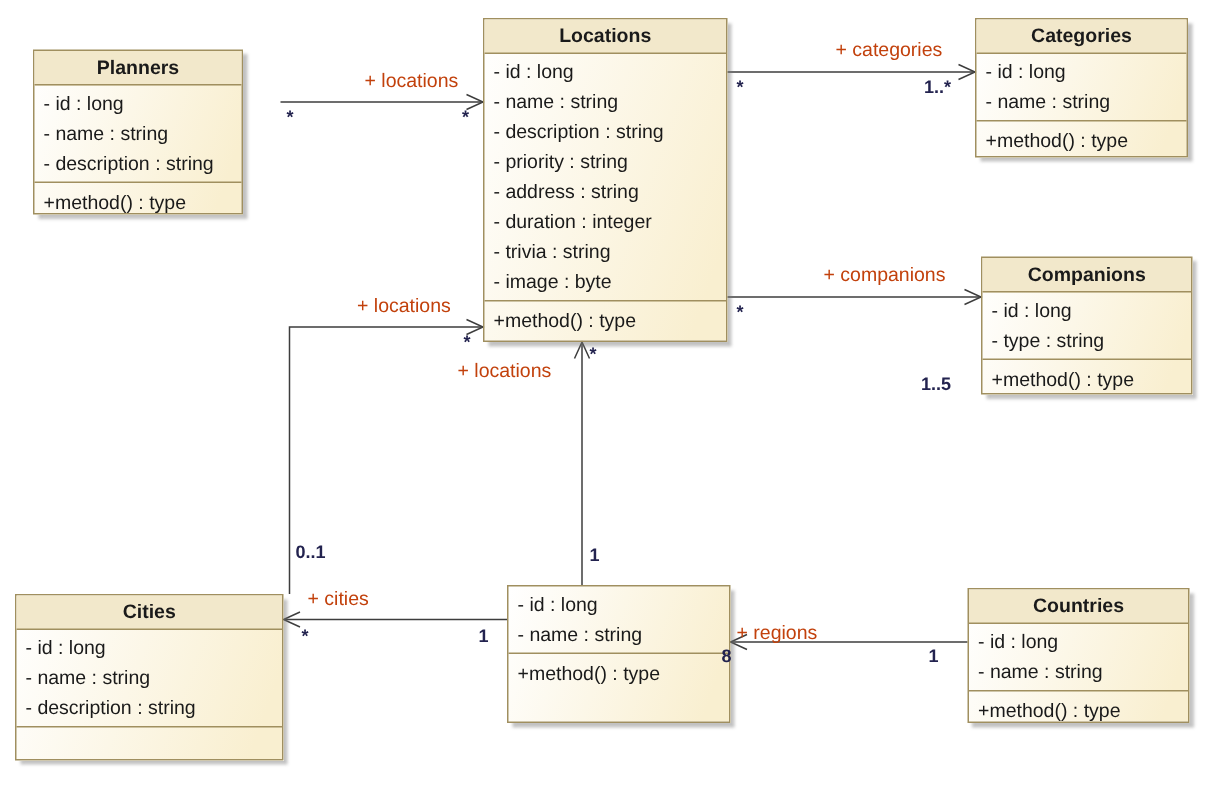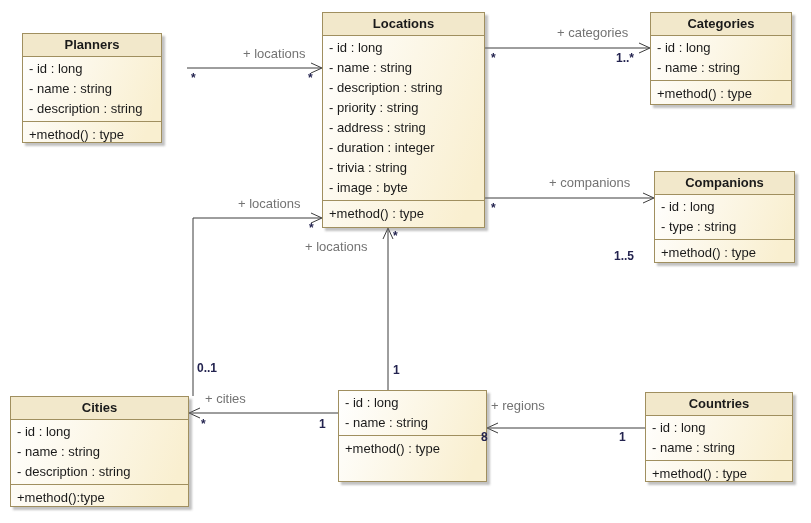--- a/index.html
+++ b/index.html
@@ -17,21 +17,21 @@
     color:#1a1a1a;
   }
   .uml-title{
     height:22px;line-height:22px;text-align:center;font-weight:bold;font-size:13px;
     background:#f2e8cb;border-bottom:1px solid #a08f5f;
   }
   .uml-attrs{padding:2px 0;border-bottom:1px solid #a08f5f;}
   .uml-row{height:20px;line-height:20px;font-size:13px;padding-left:6px;white-space:nowrap;}
   .uml-methods{padding:3px 0;}
   .assoc-label{
-    position:absolute;font-size:13px;color:#737373;white-space:nowrap;
+    position:absolute;font-size:13px;color:#c2410c;white-space:nowrap;
   }
   .mult-label{
     position:absolute;font-size:12px;color:#23234f;white-space:nowrap;font-weight:bold;
   }
   .conn{stroke:#3d3d3d;stroke-width:1;fill:none;}
 </style>
 </head>
 <body>
 
 <div id="canvas">
@@ -118,23 +118,20 @@
     </div>
   </div>
 
   <div class="uml-class" style="left:10px;top:396px;width:179px;height:111px;">
     <div class="uml-title">Cities</div>
     <div class="uml-attrs">
       <div class="uml-row">- id : long</div>
       <div class="uml-row">- name : string</div>
       <div class="uml-row">- description : string</div>
     </div>
-    <div class="uml-methods">
-      <div class="uml-row">+method():type</div>
-    </div>
   </div>
 
   <div class="uml-class" style="left:338px;top:390px;width:149px;height:92px;">
     <div class="uml-attrs">
       <div class="uml-row">- id : long</div>
       <div class="uml-row">- name : string</div>
     </div>
     <div class="uml-methods">
       <div class="uml-row">+method() : type</div>
     </div>
@@ -150,21 +147,21 @@
       <div class="uml-row">+method() : type</div>
     </div>
   </div>
 
   <div class="assoc-label" style="left:243px;top:46px;">+ locations</div>
   <div class="assoc-label" style="left:557px;top:25px;">+ categories</div>
   <div class="assoc-label" style="left:549px;top:175px;">+ companions</div>
   <div class="assoc-label" style="left:238px;top:196px;">+ locations</div>
   <div class="assoc-label" style="left:305px;top:239px;">+ locations</div>
   <div class="assoc-label" style="left:205px;top:391px;">+ cities</div>
-  <div class="assoc-label" style="left:491px;top:398px;">+ regions</div>
+  <div class="assoc-label" style="left:491px;top:414px;">+ regions</div>
 
   <div class="mult-label" style="left:191px;top:71px;">*</div>
   <div class="mult-label" style="left:308px;top:71px;">*</div>
   <div class="mult-label" style="left:491px;top:51px;">*</div>
   <div class="mult-label" style="left:616px;top:51px;">1..*</div>
   <div class="mult-label" style="left:491px;top:201px;">*</div>
   <div class="mult-label" style="left:614px;top:201px;margin-top:48px;">1..5</div>
   <div class="mult-label" style="left:197px;top:361px;">0..1</div>
   <div class="mult-label" style="left:309px;top:221px;">*</div>
   <div class="mult-label" style="left:393px;top:363px;">1</div>

